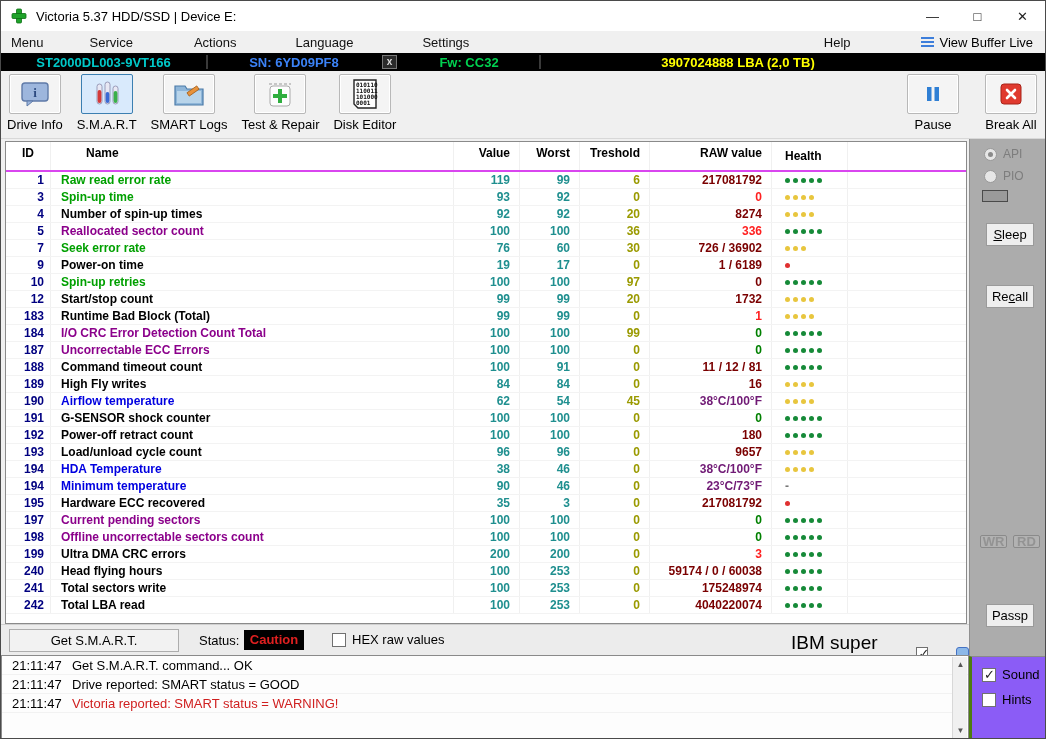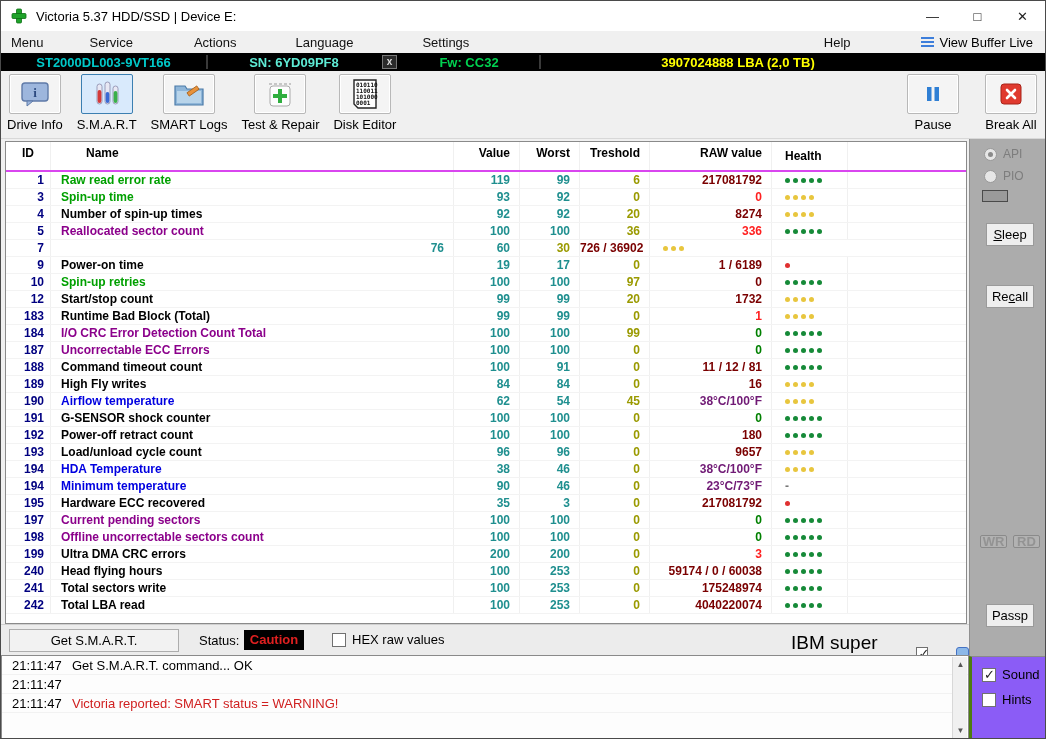--- a/index.html
+++ b/index.html
@@ -20,21 +20,21 @@
   .menu-right { position:absolute; right:8px; display:flex; align-items:center; gap:6px; }
   .menu-help { margin-right:52px; padding:2px 8px; }
   .vbl { display:flex; align-items:center; gap:5px; padding:2px 4px; }
   .vbl-icon { width:14px; height:12px; }
 
   
   .deviceband { position:absolute; left:0; top:52px; width:100%; height:18px; background:#000; display:flex; align-items:center; font-size:13px; font-weight:bold; }
   .seg { text-align:center; white-space:nowrap; }
   .seg-model { width:205px; color:#00c8c8; }
   .seg-sep { width:2px; height:14px; background:#3a3a3a; }
-  .seg-serial { width:172px; color:#5eead4; }
+  .seg-serial { width:172px; color:#3b82f6; }
   .seg-x { width:15px; height:14px; margin:0 2px; background:#2a2a2a; border:1px solid #777; color:#ddd; font-size:10px; line-height:11px; text-align:center; font-weight:bold; }
   .seg-fw { width:140px; color:#00d050; }
   .seg-cap { flex:1; color:#ffff00; padding-right:110px; }
 
   
   .toolbar { position:absolute; left:0; top:70px; width:100%; height:68px; background:#f0f0f0; border-bottom:1px solid #d8d8d8; }
   .tb-left { position:absolute; left:6px; top:3px; display:flex; }
   .tb-btn { display:flex; flex-direction:column; align-items:center; margin-right:14px; }
   .tb-iconbox { width:52px; height:40px; border:1px solid transparent; border-radius:2px; display:flex; align-items:center; justify-content:center; }
   .tb-iconbox.raised { border:1px solid #b8b8b8; background:#f4f4f4; box-shadow:inset 0 0 0 1px #fff; }
@@ -306,20 +306,21 @@
             <span class="dot dot-green"></span>
             <span class="dot dot-green"></span>
             <span class="dot dot-green"></span>
             <span class="dot dot-green"></span>
           </div>
       <div class="cell c-fill"></div>
     </div>
 
     <div class="trow">
       <div class="cell c-id">7</div>
+      <div class="cell c-name name-green">Seek error rate</div>
       <div class="cell c-num c-val">76</div>
       <div class="cell c-num c-worst">60</div>
       <div class="cell c-num c-tres">30</div>
       <div class="cell c-raw raw-maroon">726 / 36902</div>
       <div class="cell c-health">
             <span class="dot dot-yellow"></span>
             <span class="dot dot-yellow"></span>
             <span class="dot dot-yellow"></span>
           </div>
       <div class="cell c-fill"></div>
@@ -683,20 +684,21 @@
 
   <div class="log-wrap">
     <div id="log-body">
     <div class="log-line">
       <span class="log-time">21:11:47</span>
       <span class="log-text log-black">Get S.M.A.R.T. command... OK</span>
     </div>
 
     <div class="log-line">
       <span class="log-time">21:11:47</span>
+      <span class="log-text log-black">Drive reported: SMART status = GOOD</span>
     </div>
 
     <div class="log-line">
       <span class="log-time">21:11:47</span>
       <span class="log-text log-red">Victoria reported: SMART status = WARNING!</span>
     </div>
   </div>
     <div class="log-scroll">
       <div class="scroll-arrow">▲</div>
       <div class="scroll-arrow down">▼</div>

